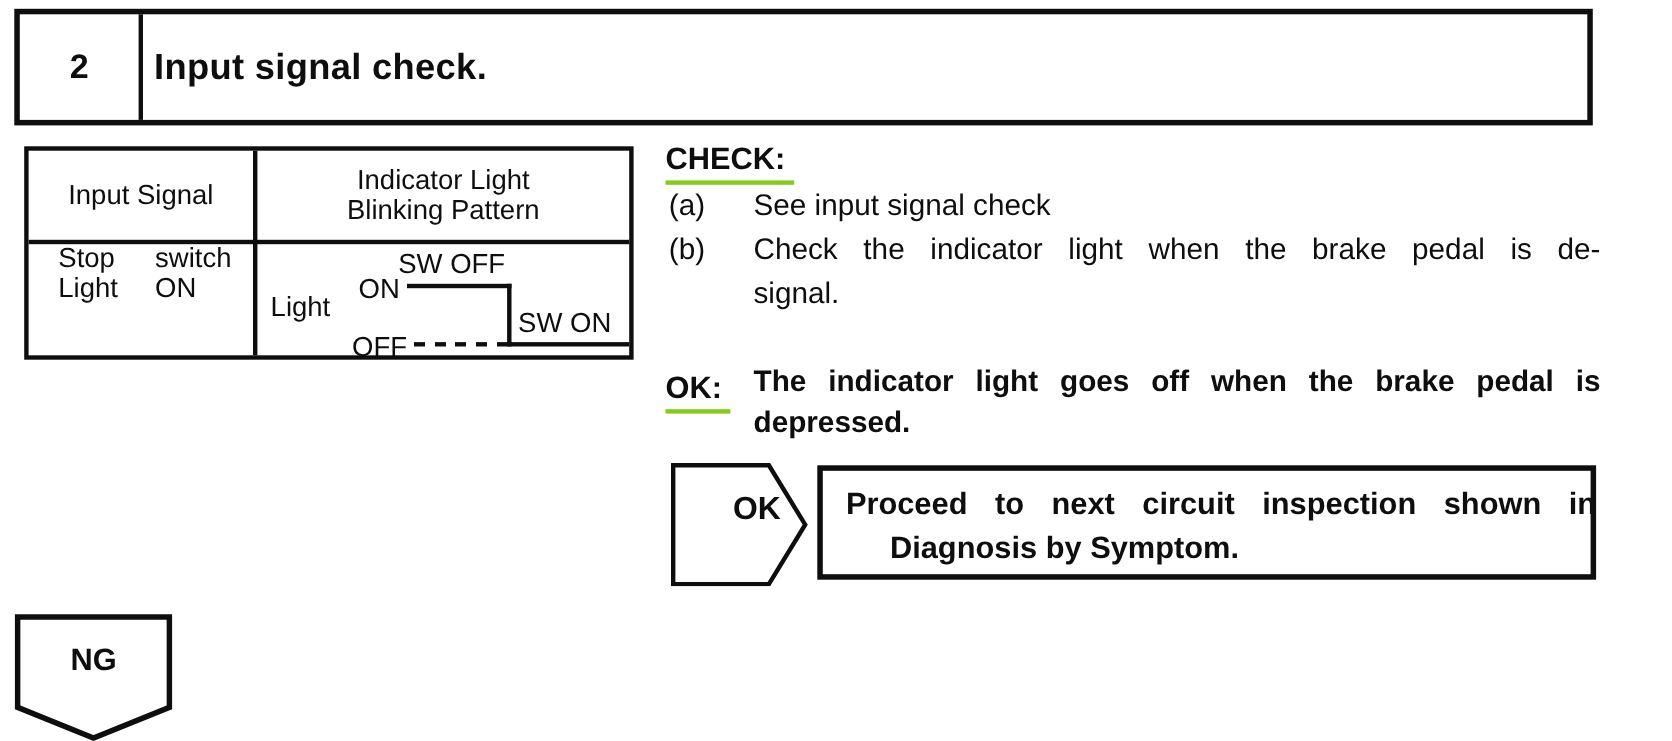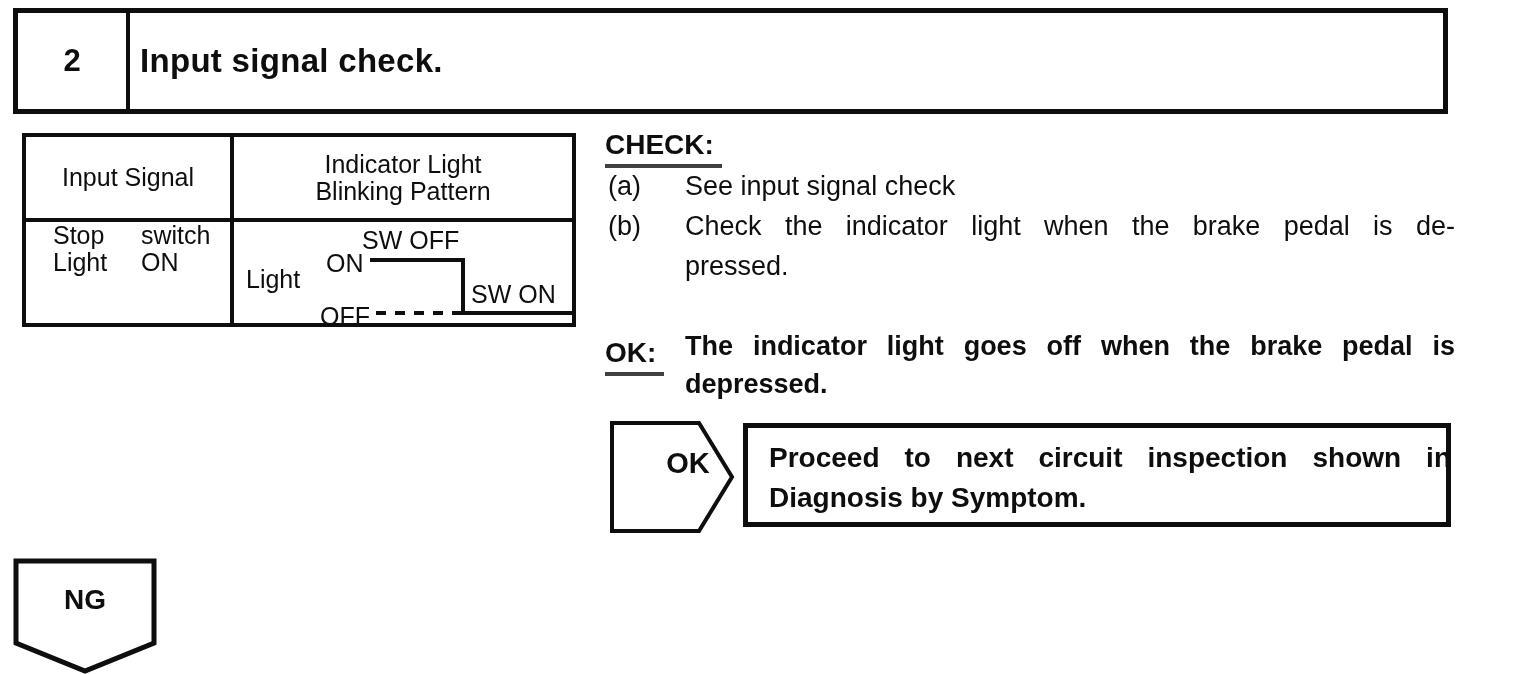--- a/index.html
+++ b/index.html
@@ -31,35 +31,35 @@
   #cell-rowlabel { position:absolute; left:0; top:85px; width:204px; bottom:0;
     display:flex; flex-direction:row; justify-content:flex-end;
     padding-left:27px; box-sizing:border-box; font-size:25px; line-height:27px; }
   #cell-wave { position:absolute; left:208px; top:85px; right:0; bottom:0; }
   .wv { position:absolute; font-size:25px; line-height:25px; white-space:nowrap; }
   .wv-line { position:absolute; background:#0e0e0e; }
   #wv-dash { position:absolute;
     background:repeating-linear-gradient(90deg, #0e0e0e 0 10px, transparent 10px 19px); }
 
   
-  .h-underline { font-size:28px; font-weight:bold; border-bottom:4px solid #404040;
+  .h-underline { font-size:28px; font-weight:bold; border-bottom:4px solid #84cc16;
     padding:0 8px 3px 0; white-space:nowrap; }
   .body-txt { font-size:27px; line-height:32px; white-space:nowrap; }
   .body-just { font-size:27px; line-height:32px; text-align:justify; text-align-last:justify; }
   .bold { font-weight:bold; }
 
   
   #pent-ok { left:610px; top:421px; width:126px; height:112px; }
   #pent-ok-label { position:absolute; left:0; top:26px; width:92px; text-align:center;
     font-size:29px; font-weight:bold;margin-left:32px; }
   #result-box { left:743px; top:423px; width:708px; height:104px;
     border:5px solid #0e0e0e; box-sizing:border-box; }
   .result-line { position:absolute; left:21px; font-size:28px; font-weight:bold; white-space:nowrap; }
   #result-l1 { top:14px; width:682px; text-align:justify; text-align-last:justify; white-space:normal; }
-  #result-l2 { top:54px; }
+  #result-l2 { top:54px;margin-left:40px; }
   #pent-ng { left:13px; top:558px; width:144px; height:116px; }
   #pent-ng-label { position:absolute; left:0; top:26px; width:144px; text-align:center;
     font-size:28px; font-weight:bold; }
 </style>
 </head>
 <body>
 
 <div id="page">
 
   <div id="step-box" class="abs">
@@ -101,21 +101,21 @@
     </div>
   </div>
 
   <div class="abs h-underline" style="left:605px; top:129px;">CHECK:</div>
 
   <div class="abs body-txt" style="left:608px; top:170px;">(a)</div>
   <div class="abs body-txt" style="left:685px; top:170px;">See input signal check</div>
 
   <div class="abs body-txt" style="left:608px; top:210px;">(b)</div>
   <div class="abs body-just" style="left:685px; top:210px; width:770px;">Check the indicator light when the brake pedal is de-</div>
-  <div class="abs body-txt" style="left:685px; top:250px;">pressed.</div>
+  <div class="abs body-txt" style="left:685px; top:250px;">signal.</div>
 
   <div class="abs h-underline" style="left:605px; top:289px;margin-top:48px;">OK:</div>
   <div class="abs body-just bold" style="left:685px; top:330px; width:770px;">The indicator light goes off when the brake pedal is</div>
   <div class="abs body-txt bold" style="left:685px; top:368px;">depressed.</div>
 
   <div id="pent-ok" class="abs">
     <svg width="126" height="112" viewBox="0 0 126 112">
       <polygon points="2,2 89,2 122,56 89,110 2,110" fill="#ffffff" stroke="#0e0e0e" stroke-width="4"></polygon>
     </svg>
     <span id="pent-ok-label">OK</span>

